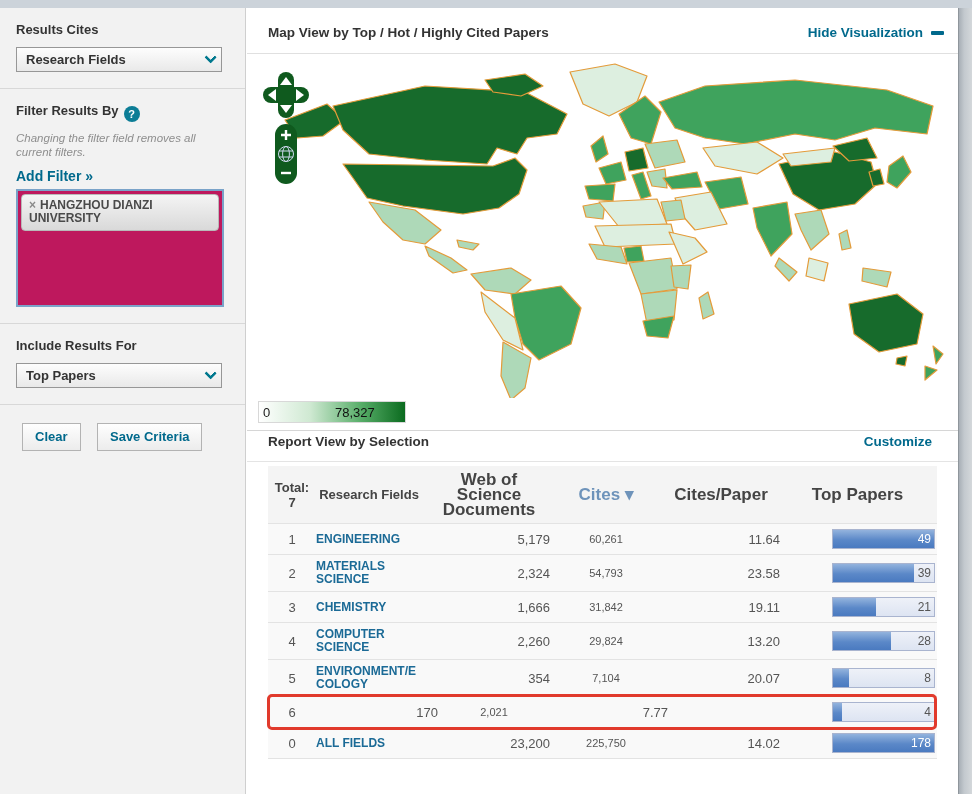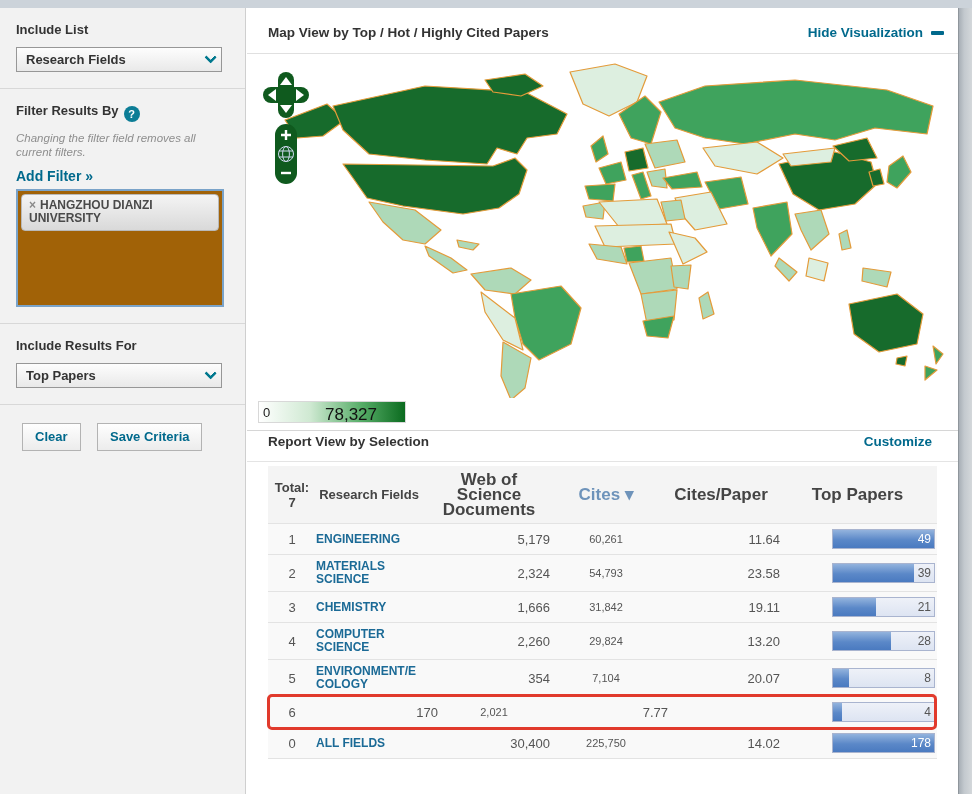--- a/index.html
+++ b/index.html
@@ -18,21 +18,21 @@
   .select-box { margin-top:10px; width:206px; height:25px; background:linear-gradient(#fdfdfd,#e9e9e9);
                 border:1px solid #979797; display:flex; align-items:center; justify-content:space-between;
                 padding:0 8px 0 9px; cursor:pointer; }
   .select-label { font-size:13px; font-weight:bold; color:#333; }
   .chev { width:9px; height:9px; border-right:3px solid #00788e; border-bottom:3px solid #00788e;
           transform:rotate(45deg) translateY(-3px); border-radius:1px; }
   .help-badge { display:inline-flex; width:16px; height:16px; border-radius:50%; background:#0c7d96; color:#fff;
                 font-size:11px; font-weight:bold; align-items:center; justify-content:center; vertical-align:-3px; margin-left:5px; cursor:pointer; }
   .filter-note { font-style:italic; color:#8e8e8e; font-size:11.5px; line-height:14px; margin-top:9px; }
   .add-filter { display:inline-block; margin:9px 12px 5px 0; color:#00698c; font-size:14px; font-weight:bold; text-decoration:none; cursor:pointer; }
-  .filter-box { width:208px; height:118px; background:#a16207; border:2px solid #7aa3c9; padding:3px; }
+  .filter-box { width:208px; height:118px; background:#be185d; border:2px solid #7aa3c9; padding:3px; }
   .filter-chip { background:linear-gradient(#f4f4f4,#d9d9d9); border:1px solid #b9b9b9; border-radius:4px;
                  padding:4px 6px 5px 7px; font-size:12px; font-weight:bold; color:#4a4a4a; line-height:13px; cursor:pointer; }
   .chip-x { color:#8a8a8a; margin-right:4px; font-weight:bold; }
   .btn-row { padding:18px 16px 0 22px; }
   .side-btn { display:inline-block; background:linear-gradient(#fefefe,#ececec); border:1px solid #b3b3b3;
               color:#00698c; font-size:13px; font-weight:bold; padding:5px 12px 6px 12px; margin-right:12px; cursor:pointer;
               font-family:"Liberation Sans", sans-serif; }
 
   
   .main { position:absolute; left:247px; top:8px; width:711px; height:578px; background:#fff; }
@@ -40,21 +40,21 @@
   .panel-title { font-size:13.5px; font-weight:bold; color:#333; }
   .teal-link { color:#00698c; font-size:13.5px; font-weight:bold; text-decoration:none; cursor:pointer; display:inline-flex; align-items:center; }
   .minus-glyph { display:inline-block; width:13px; height:4px; background:#00698c; margin-left:8px; border-radius:1px; }
 
   .map-area { position:relative; height:376px; }
   .world-svg { position:absolute; left:28px; top:4px; }
   .map-controls { position:absolute; left:16px; top:18px; width:46px; }
   .legend { position:absolute; left:11px; top:347px; width:148px; height:22px;
             background:linear-gradient(90deg,#ffffff 0%,#cfe9d2 35%,#57ad68 70%,#0b6b1f 100%); border:1px solid #d8d8d8; }
   .legend-min { position:absolute; left:4px; top:3px; font-size:13px; color:#1a1a1a; }
-  .legend-max { position:absolute; left:66px; top:3px; font-size:17px; color:#111; }
+  .legend-max { position:absolute; left:76px; top:3px; font-size:13px; color:#111; }
 
   .report-header { display:flex; justify-content:space-between; align-items:center; padding:3px 26px 12px 21px;
                    border-top:1px solid #d6d6d6; border-bottom:1px solid #e4e4e4; }
   .customize-link { font-size:13.5px; }
 
   
   .report-table { margin:4px 21px 0 21px; width:669px; }
   .t-row { display:flex; align-items:center; border-top:1px solid #e3e3e3; background:#f9f9f9; position:relative; padding:5px 0; }
   .t-row:last-child { border-bottom:1px solid #e3e3e3; }
   .t-head { background:#f4f4f4; border-top:none; padding:6px 0; }
@@ -80,21 +80,21 @@
   .t-row.highlighted .red-frame { display:block; }
 </style>
 </head>
 <body>
 
 <div class="top-band"></div>
 
 <div class="sidebar">
 
   <div class="side-section">
-    <div class="side-heading">Include List</div>
+    <div class="side-heading">Results Cites</div>
     <div class="select-box">
       <span class="select-label">Research Fields</span>
       <span class="chev"></span>
     </div>
   </div>
 
   <div class="side-section">
     <div class="side-heading">
       <span>Filter Results By</span><span class="help-badge">?</span>
     </div>
@@ -370,21 +370,21 @@
       <div class="bar-track">
         <div class="bar-fill" style="width: 9%;"></div>
         <span class="bar-val">4</span>
       </div>
     </div>
   </div>
         <div class="t-row">
 
     <div class="c-rank">0</div>
     <div class="c-field"><a>ALL FIELDS</a></div>
-    <div class="c-docs">30,400</div>
+    <div class="c-docs">23,200</div>
     <div class="c-cites">225,750</div>
     <div class="c-cpp">14.02</div>
     <div class="c-bar">
       <div class="bar-track">
         <div class="bar-fill" style="width: 100%;"></div>
         <span class="bar-val on-fill">178</span>
       </div>
     </div>
   </div>
       </div>

